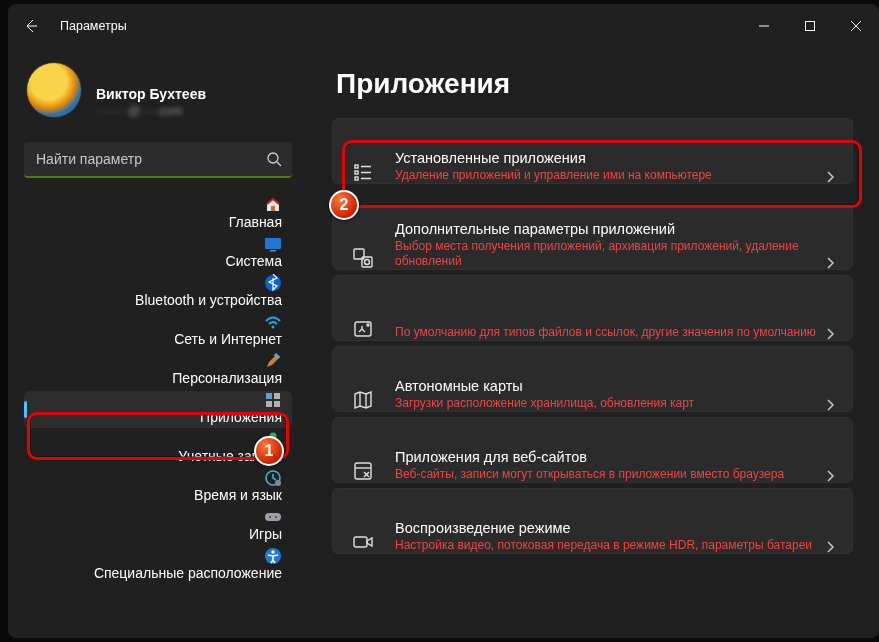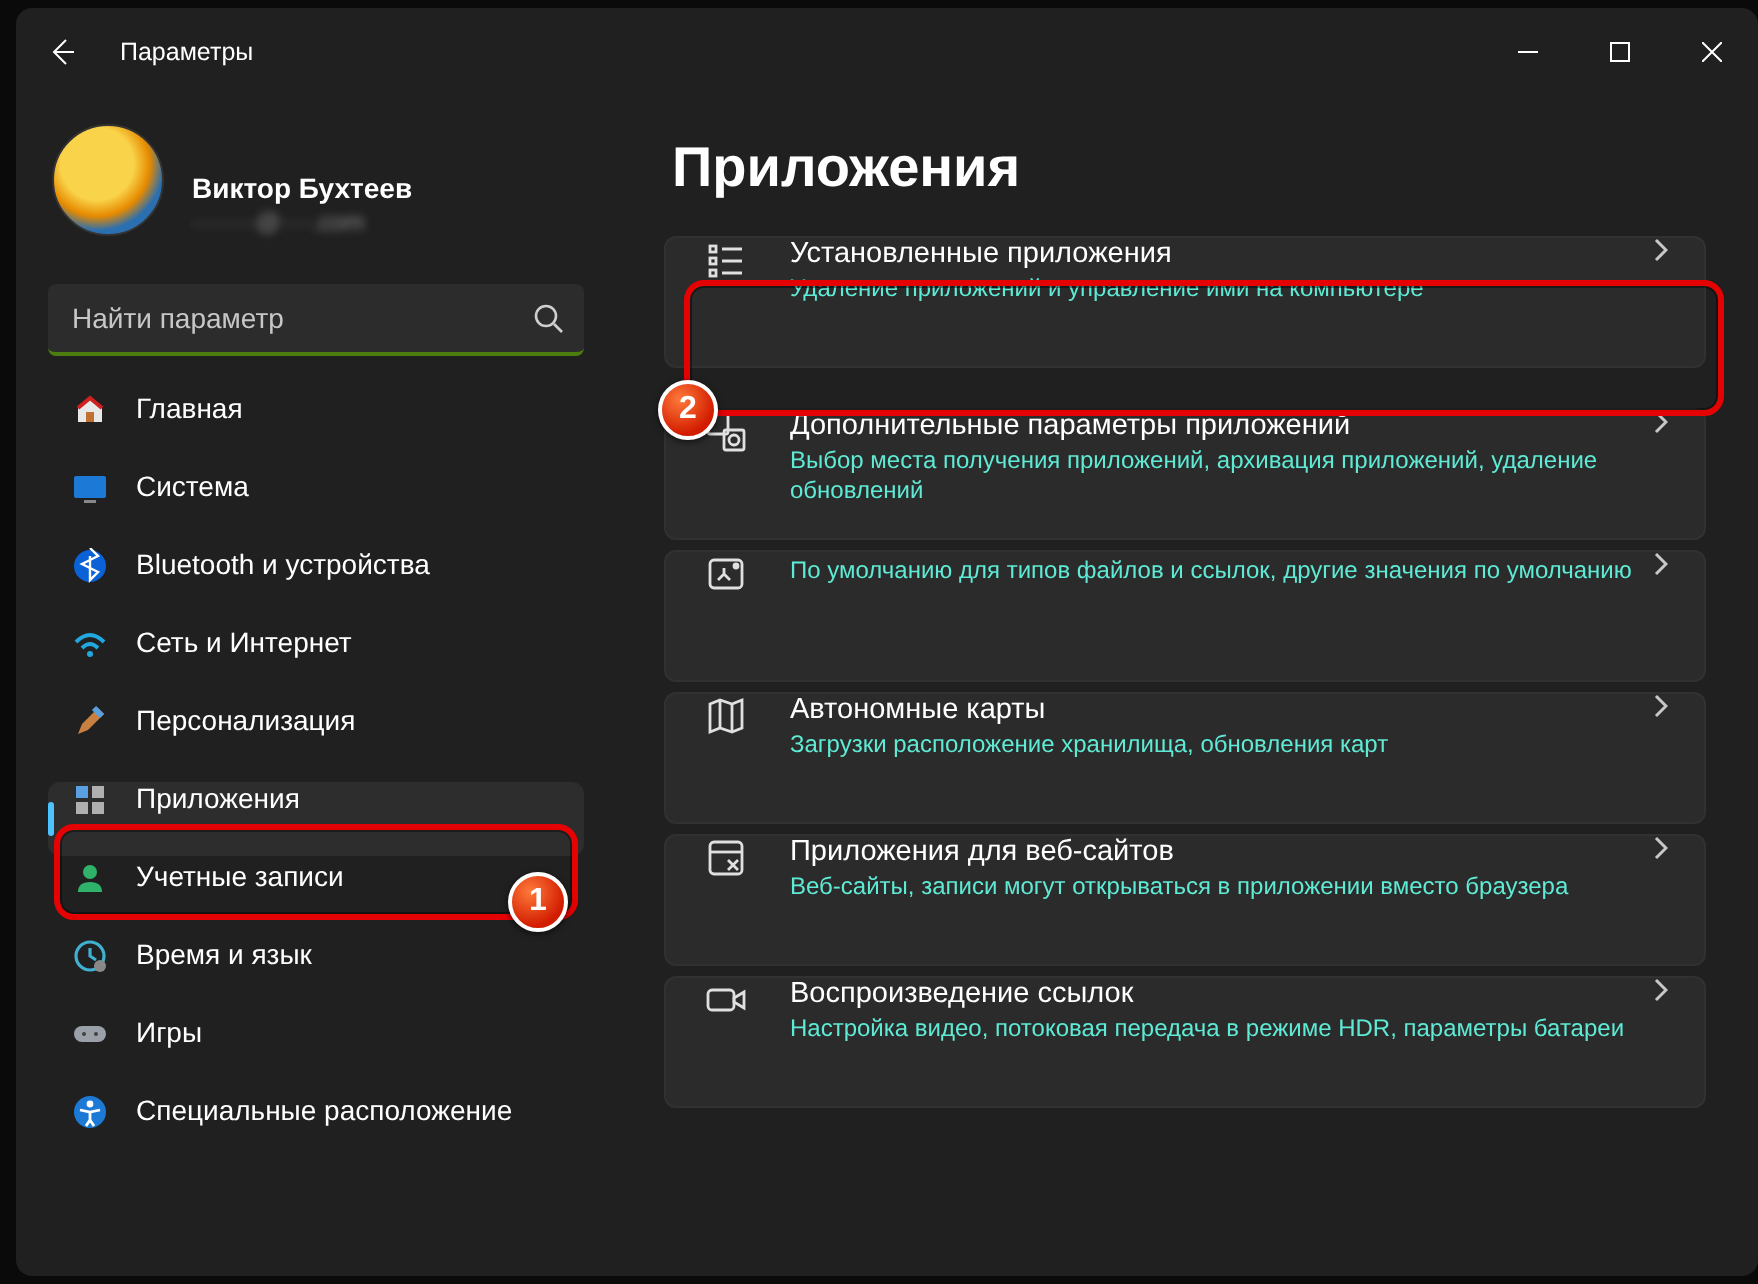--- a/index.html
+++ b/index.html
@@ -16,32 +16,32 @@
   .sidebar { width:300px; padding:0 16px 0 16px; display:flex; flex-direction:column; }
   .profile { display:flex; align-items:flex-end; gap:14px; padding:14px 6px 18px 2px; }
   .avatar { width:56px; height:56px; border-radius:50%; background:radial-gradient(circle at 40% 35%, #f9d34a 0 38%, #e68a00 55%, #2a6fb0 70%); border:1px solid #333; flex-shrink:0; }
   .profile-name { color:#fff; font-weight:600; font-size:14px; }
   .profile-sub { color:#888; font-size:12px; margin-top:2px; filter:blur(2px); }
   .search { margin:6px 0 14px 0; background:#2c2c2c; border-radius:4px; height:36px; display:flex; align-items:center; padding:0 10px 0 12px; border-bottom:2px solid #4d7c0f; }
   .search input { flex:1; background:transparent; border:none; outline:none; color:#ccc; font-size:14px; }
   .search input::placeholder { color:#c7c7c7; }
   .search-ico { color:#cfcfcf; }
   .nav { display:flex; flex-direction:column; gap:2px; margin-top:4px; position:relative; }
-  .nav-item { height:37px; display:flex; align-items:flex-start; gap:14px; padding:0 10px 0 12px; border-radius:6px; color:#fff; font-size:14px; cursor:pointer; }
+  .nav-item { height:37px; display:flex; align-items:flex-end; padding:0 10px 0 12px; border-radius:6px; color:#fff; font-size:14px; cursor:pointer;flex-direction:column; }
   .nav-item.selected { background:#2d2d2d; position:relative; }
   .nav-item.selected::before { content:""; position:absolute; left:0; top:10px; bottom:10px; width:3px; background:#4cc2ff; border-radius:2px; }
   .nav-ico { width:18px; height:18px; display:flex; align-items:center; justify-content:center; flex-shrink:0; }
   
   .main { flex:1; padding:12px 26px 0 24px; overflow-y:auto; color:#fff; }
   .page-title { font-size:28px; font-weight:600; margin:8px 0 18px 4px; }
-  .card { background:#2b2b2b; border:1px solid #313131; border-radius:6px; height:66px; display:flex; align-items:flex-start; padding:0 18px 0 16px; margin-bottom:5px; cursor:pointer; }
+  .card { background:#2b2b2b; border:1px solid #313131; border-radius:6px; height:66px; display:flex; align-items:flex-end; padding:0 18px 0 16px; margin-bottom:5px; cursor:pointer; }
   .card-ico { width:28px; display:flex; justify-content:center; color:#e6e6e6; flex-shrink:0; }
   .card-txt { margin-left:18px; flex:1; min-width:0; }
   .card-title { color:#fff; font-size:14.5px; }
-  .card-sub { color:#5eead4; font-size:12px; line-height:1.25; margin-top:2px; }
+  .card-sub { color:#ef4444; font-size:12px; line-height:1.25; margin-top:2px; }
   .chev { color:#c8c8c8; font-size:14px; }
   
   .hl { position:absolute; border:3px solid #e50202; border-radius:10px; pointer-events:none; box-shadow:0 0 0 1px rgba(0,0,0,.4) inset; }
   .badge { position:absolute; width:30px; height:30px; border-radius:50%; background:radial-gradient(circle at 35% 30%, #ff7a3a, #d21c00 70%); border:2px solid #fff; color:#fff; font-weight:700; display:flex; align-items:center; justify-content:center; font-size:16px; box-shadow:0 1px 3px rgba(0,0,0,.6); pointer-events:none; }
   svg { display:block; }
 </style>
 </head>
 <body>
 
 <div class="window">
@@ -284,21 +284,21 @@
             </span>
           </div>
           <div class="card">
             <span class="card-ico">
               <svg width="22" height="22" viewBox="0 0 22 22" stroke="#e0e0e0" fill="none" stroke-width="1.4">
                 <rect x="2" y="6" width="13" height="10" rx="2"></rect>
                 <path d="M15 10l5-3v8l-5-3z"></path>
               </svg>
             </span>
             <div class="card-txt">
-              <div class="card-title">Воспроизведение ссылок</div>
+              <div class="card-title">Воспроизведение режиме</div>
               <div class="card-sub">Настройка видео, потоковая передача в режиме HDR, параметры батареи</div>
             </div>
             <span class="chev">
               <svg width="8" height="12" viewBox="0 0 8 12">
                 <path d="M2 1l5 5-5 5" stroke="#c8c8c8" fill="none" stroke-width="1.5"></path>
               </svg>
             </span>
           </div>
         </div>
     </div>

